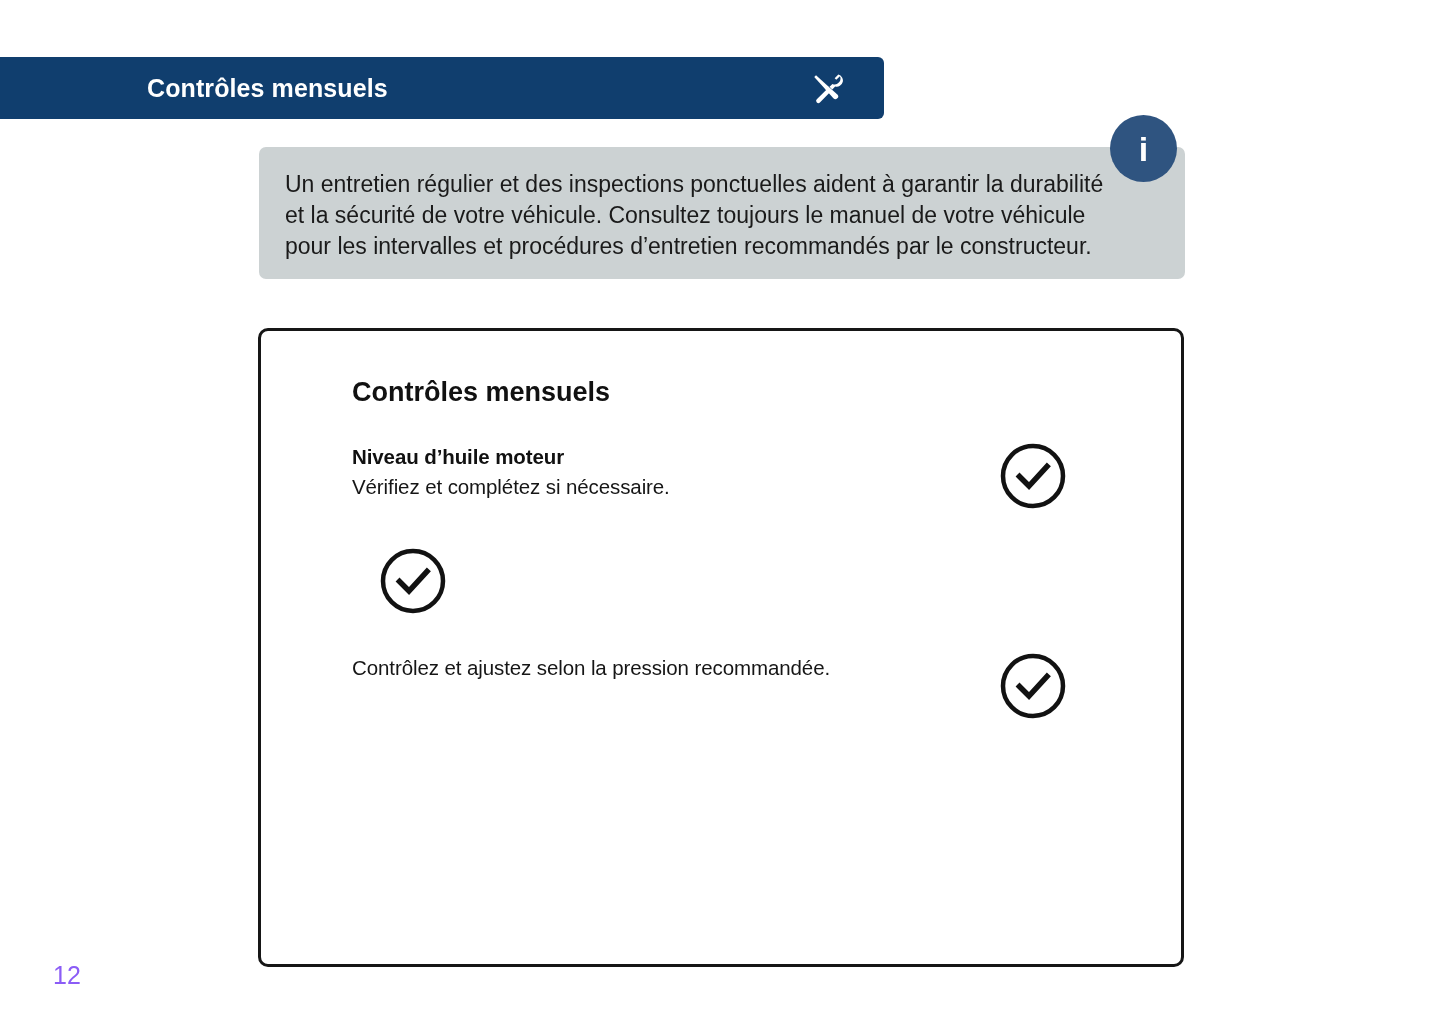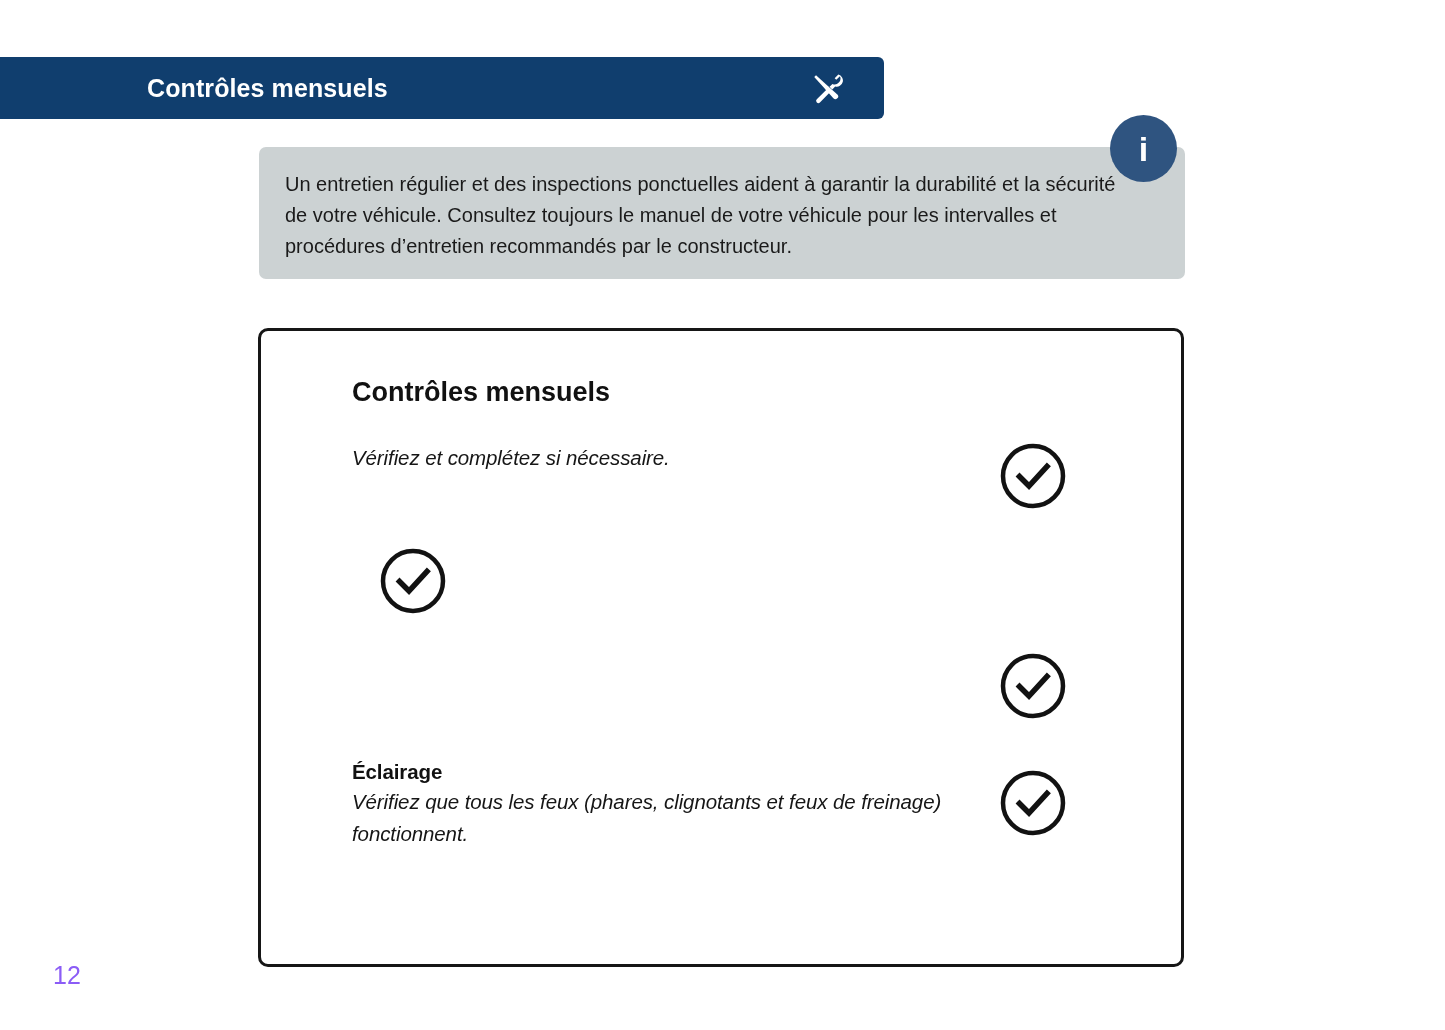--- a/index.html
+++ b/index.html
@@ -60,21 +60,21 @@
     height: 132px;
     background: #ccd2d3;
     border-radius: 7px;
     box-sizing: border-box;
   }
   .info-text {
     position: absolute;
     left: 26px;
     top: 22px;
     width: 840px;
-    font-size: 20px;
+    font-size: 23px;
     line-height: 31px;
     color: #1a1a1a;
   }
   .info-badge {
     position: absolute;
     left: 1110px;
     top: 115px;
     width: 67px;
     height: 67px;
     border-radius: 50%;
@@ -133,21 +133,20 @@
     font-weight: bold;
     color: #111111;
     line-height: 29px;
     letter-spacing: -0.1px;
   }
   .item-desc {
     font-size: 20.5px;
     color: #161616;
     line-height: 32px;
     letter-spacing: -0.1px;
-    font-style: italic;
   }
   .check-mark-wrap {
     flex: 0 0 auto;
     margin-left: 26px;
     display: flex;
     align-items: center;
     align-self: center;
   }
   .check-mark {
     width: 70px;
@@ -188,20 +187,21 @@
 </div>
 <div class="info-badge">i</div>
 
 <div class="content-panel">
   <div class="panel-title">Contrôles mensuels</div>
 
   <div class="check-list">
 
     <div class="check-item">
       <div class="item-text">
+        <div class="item-title">Niveau d’huile moteur</div>
         <div class="item-desc">Vérifiez et complétez si nécessaire.</div>
       </div>
       <div class="check-mark-wrap">
         <span class="check-mark">
           <svg viewBox="0 0 70 70" width="70" height="70" aria-hidden="true">
             <circle cx="35" cy="35" r="30" fill="none" stroke="#121212" stroke-width="4.5"></circle>
             <path d="M21.5 35.5 L31.0 45.0 L49.0 25.5" fill="none" stroke="#121212" stroke-width="5.5" stroke-linecap="square" stroke-linejoin="miter"></path>
           </svg>
         </span>
       </div>
@@ -213,42 +213,29 @@
           <svg viewBox="0 0 70 70" width="70" height="70" aria-hidden="true">
             <circle cx="35" cy="35" r="30" fill="none" stroke="#121212" stroke-width="4.5"></circle>
             <path d="M21.5 35.5 L31.0 45.0 L49.0 25.5" fill="none" stroke="#121212" stroke-width="5.5" stroke-linecap="square" stroke-linejoin="miter"></path>
           </svg>
         </span>
       </div>
     </div>
 
     <div class="check-item">
       <div class="item-text">
+        <div class="item-desc">Contrôlez et ajustez selon la pression recommandée.</div>
       </div>
       <div class="check-mark-wrap">
         <span class="check-mark">
           <svg viewBox="0 0 70 70" width="70" height="70" aria-hidden="true">
             <circle cx="35" cy="35" r="30" fill="none" stroke="#121212" stroke-width="4.5"></circle>
             <path d="M21.5 35.5 L31.0 45.0 L49.0 25.5" fill="none" stroke="#121212" stroke-width="5.5" stroke-linecap="square" stroke-linejoin="miter"></path>
           </svg>
         </span>
       </div>
     </div>
 
-    <div class="check-item">
-      <div class="item-text">
-        <div class="item-title">Éclairage</div>
-        <div class="item-desc">Vérifiez que tous les feux (phares, clignotants et feux de freinage) fonctionnent.</div>
-      </div>
-      <div class="check-mark-wrap">
-        <span class="check-mark">
-          <svg viewBox="0 0 70 70" width="70" height="70" aria-hidden="true">
-            <circle cx="35" cy="35" r="30" fill="none" stroke="#121212" stroke-width="4.5"></circle>
-            <path d="M21.5 35.5 L31.0 45.0 L49.0 25.5" fill="none" stroke="#121212" stroke-width="5.5" stroke-linecap="square" stroke-linejoin="miter"></path>
-          </svg>
-        </span>
-      </div>
-    </div>
 
   </div>
 </div>
 
 <div class="page-number">12</div>
 
 </body></html>

